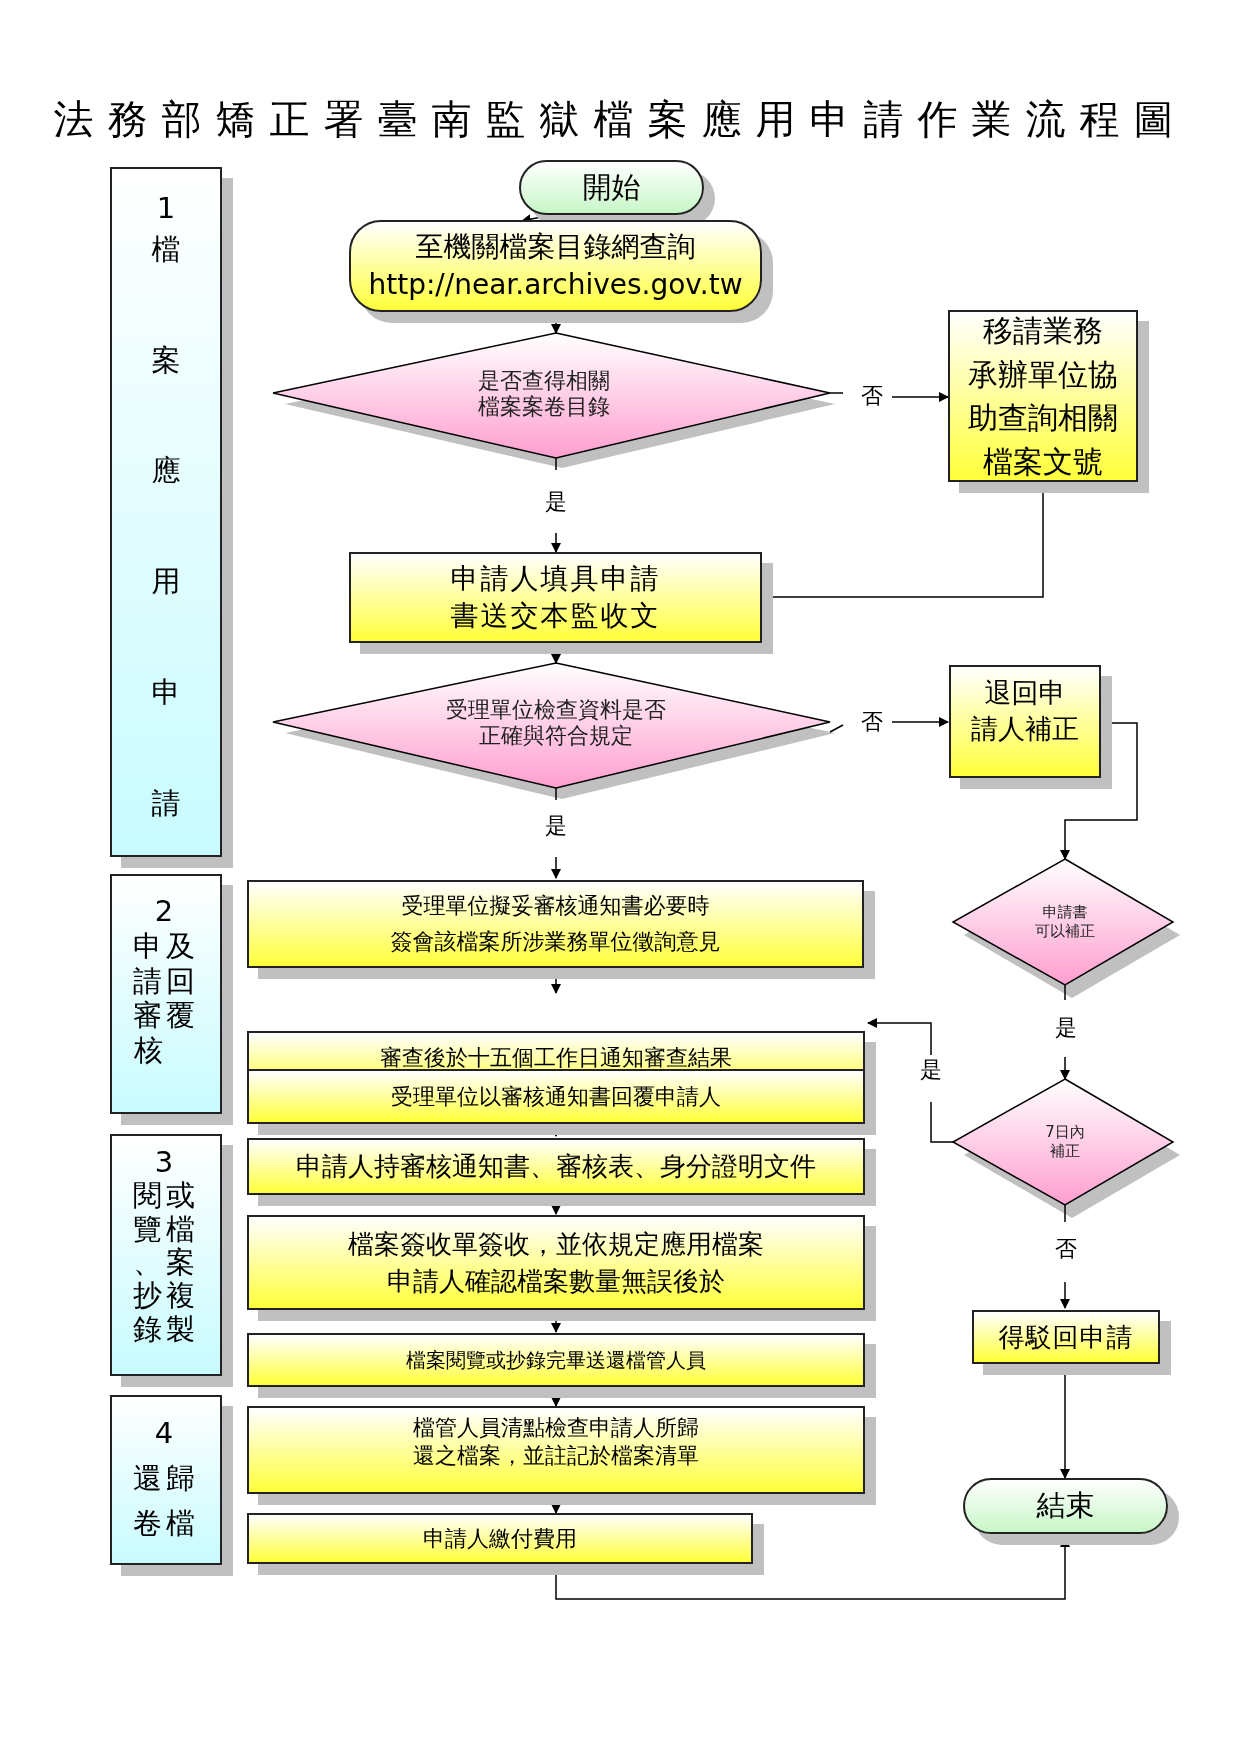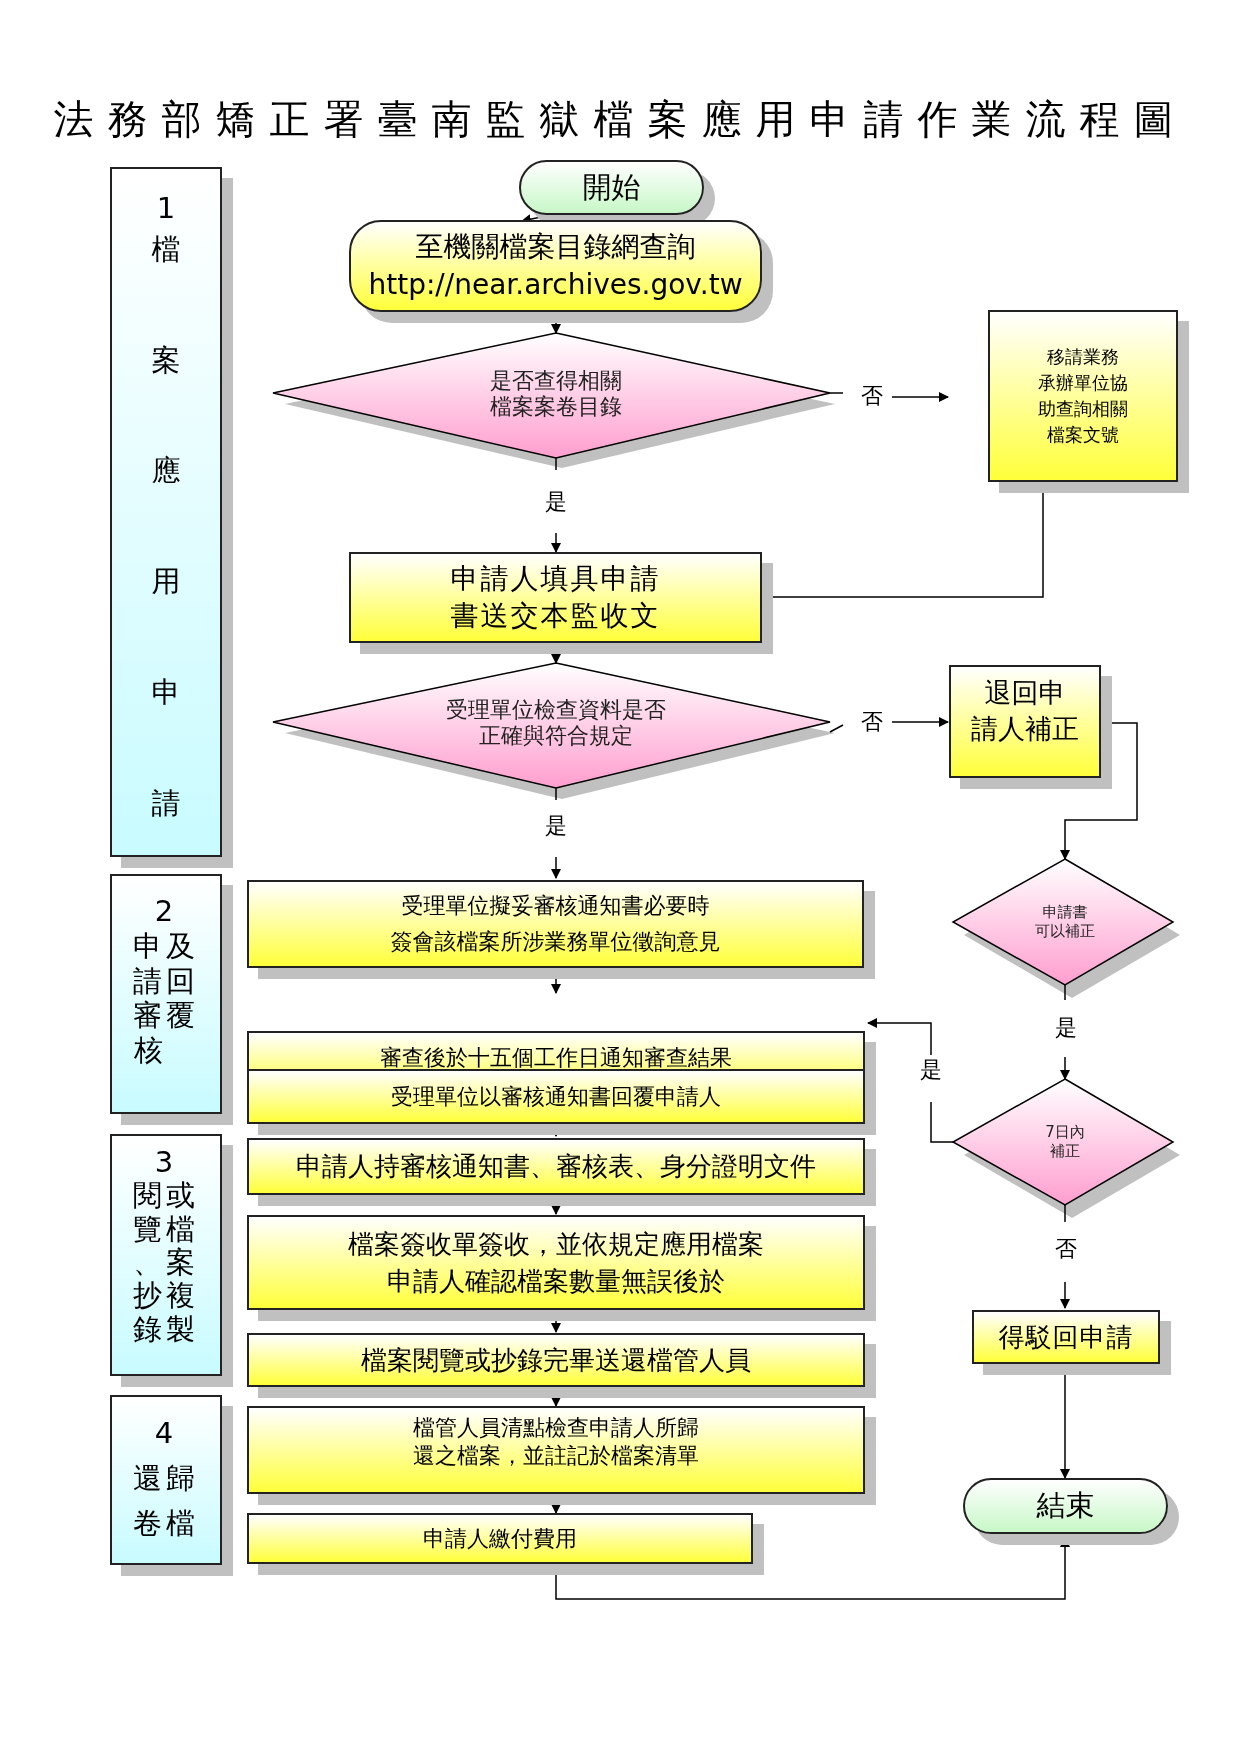--- a/index.html
+++ b/index.html
@@ -126,21 +126,21 @@
     <line x1="556" y1="1123" x2="556" y2="1136" marker-end="url(#arr)"></line>
     <line x1="556" y1="1193" x2="556" y2="1214" marker-end="url(#arr)"></line>
     <line x1="556" y1="1308" x2="556" y2="1332" marker-end="url(#arr)"></line>
     <line x1="556" y1="1385" x2="556" y2="1406" marker-end="url(#arr)"></line>
     <line x1="556" y1="1493" x2="556" y2="1513" marker-end="url(#arr)"></line>
 
     <polyline points="556,1563 556,1599 1065,1599 1065,1538" marker-end="url(#arr)"></polyline>
   </g>
 </svg>
 
-<div class="dlabel" style="left:400px;top:368px;width:312px;font-size:22px;line-height:1.2;font-family:Liberation Serif, serif;">
+<div class="dlabel" style="left:388px;top:368px;width:312px;font-size:22px;line-height:1.2;font-family:Liberation Serif, serif;">
   <span style="display:block">是否查得相關</span>
   <span style="display:block">檔案案卷目錄</span>
 </div>
 <div class="dlabel" style="left:380px;top:697px;width:352px;font-size:22px;line-height:1.2;">
   <span style="display:block">受理單位檢查資料是否</span>
   <span style="display:block">正確與符合規定</span>
 </div>
 <div class="dlabel" style="left:1005px;top:903px;width:120px;font-size:15px;line-height:1.25;">
   <span style="display:block">申請書</span>
   <span style="display:block">可以補正</span>
@@ -159,21 +159,21 @@
 <div class="lbl" style="left:1053px;top:1234px;">否</div>
 
 <div class="term" style="left:519px;top:160px;width:185px;height:55px;">開始</div>
 <div class="term" style="left:963px;top:1478px;width:205px;height:56px;">結束</div>
 
 <div class="box" style="left:349px;top:220px;width:413px;height:92px;font-size:28px;line-height:1.35;border-radius:32px;">
   <span>至機關檔案目錄網查詢</span>
   <span style="font-family:'DejaVu Sans', sans-serif;font-size:28px;">http://near.archives.gov.tw</span>
 </div>
 
-<div class="box" style="left:948px;top:310px;width:190px;height:172px;font-size:18px;line-height:1.45;margin-left:40px;">
+<div class="box" style="left:948px;top:310px;width:190px;height:172px;font-size:30px;line-height:1.45;">
   <span>移請業務</span>
   <span>承辦單位協</span>
   <span>助查詢相關</span>
   <span>檔案文號</span>
 </div>
 
 <div class="box" style="left:349px;top:552px;width:413px;height:91px;font-size:28px;line-height:1.3;letter-spacing:2px;">
   <span>申請人填具申請</span>
   <span>書送交本監收文</span>
 </div>
@@ -198,21 +198,21 @@
 
 <div class="box" style="left:247px;top:1138px;width:618px;height:57px;font-size:26px;">
   <span>申請人持審核通知書、審核表、身分證明文件</span>
 </div>
 
 <div class="box" style="left:247px;top:1215px;width:618px;height:95px;font-size:26px;line-height:1.4;">
   <span>檔案簽收單簽收，並依規定應用檔案</span>
   <span>申請人確認檔案數量無誤後於</span>
 </div>
 
-<div class="box" style="left:247px;top:1333px;width:618px;height:54px;font-size:26px;">
+<div class="box" style="left:247px;top:1333px;width:618px;height:54px;font-size:20px;">
   <span>檔案閱覽或抄錄完畢送還檔管人員</span>
 </div>
 
 <div class="box" style="left:247px;top:1406px;width:618px;height:88px;font-size:22px;line-height:1.25;justify-content:flex-start;padding-top:6px;">
   <span>檔管人員清點檢查申請人所歸</span>
   <span>還之檔案，並註記於檔案清單</span>
 </div>
 
 <div class="box" style="left:247px;top:1513px;width:506px;height:51px;font-size:22px;">
   <span>申請人繳付費用</span>

